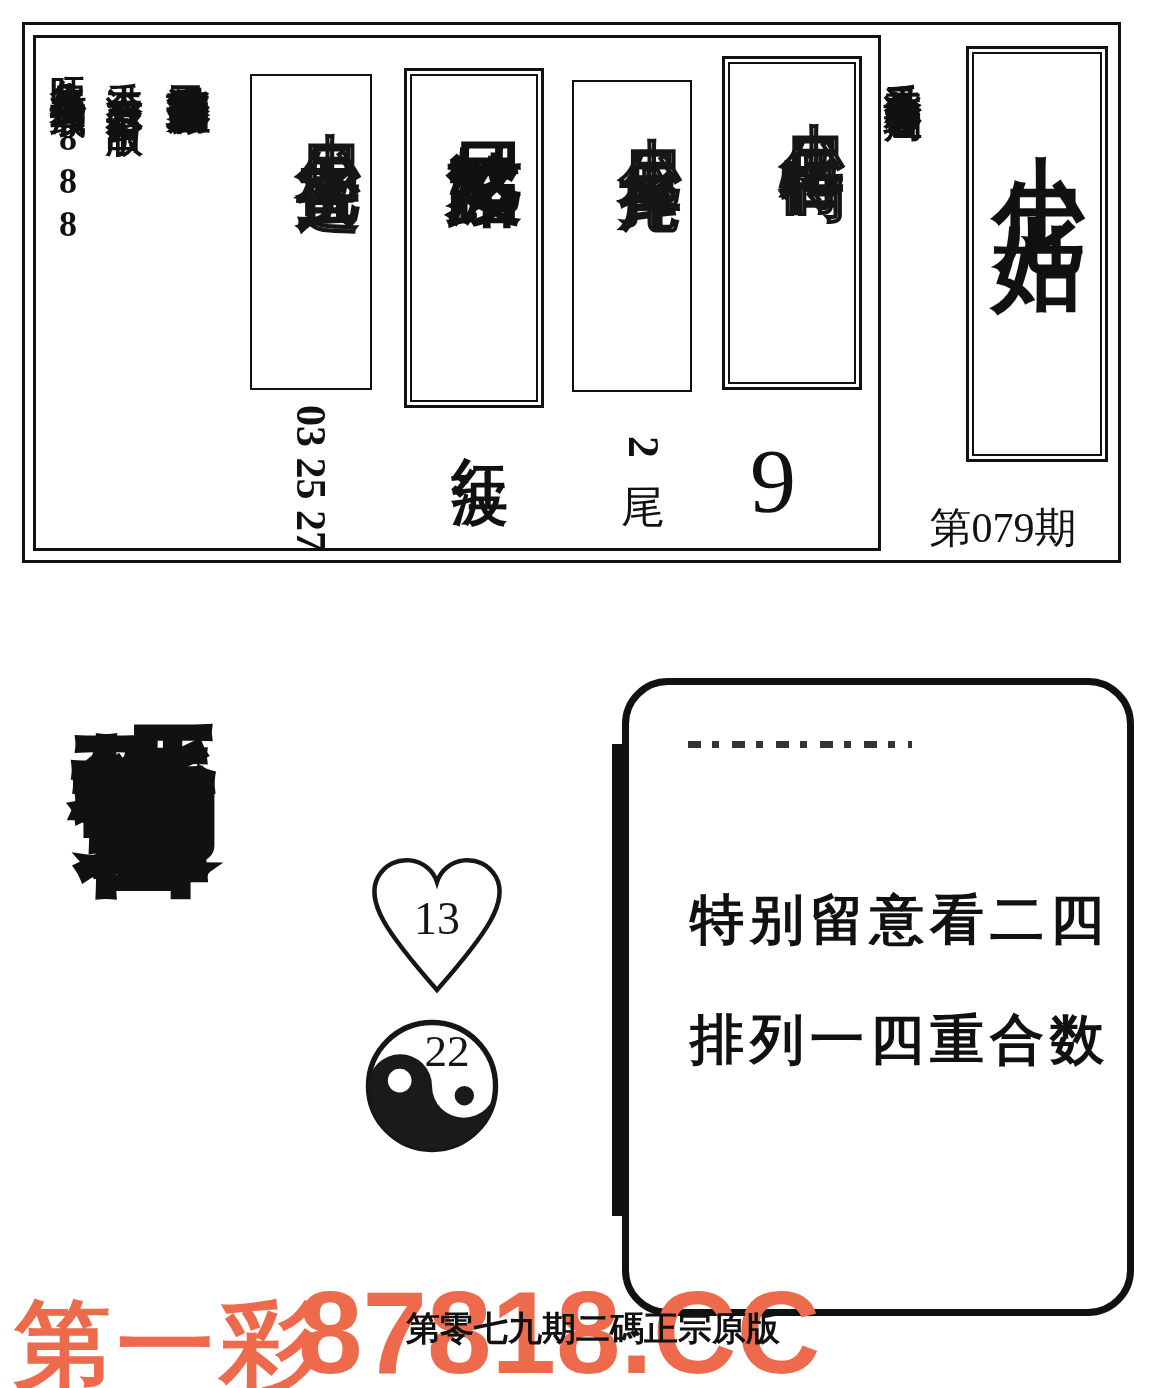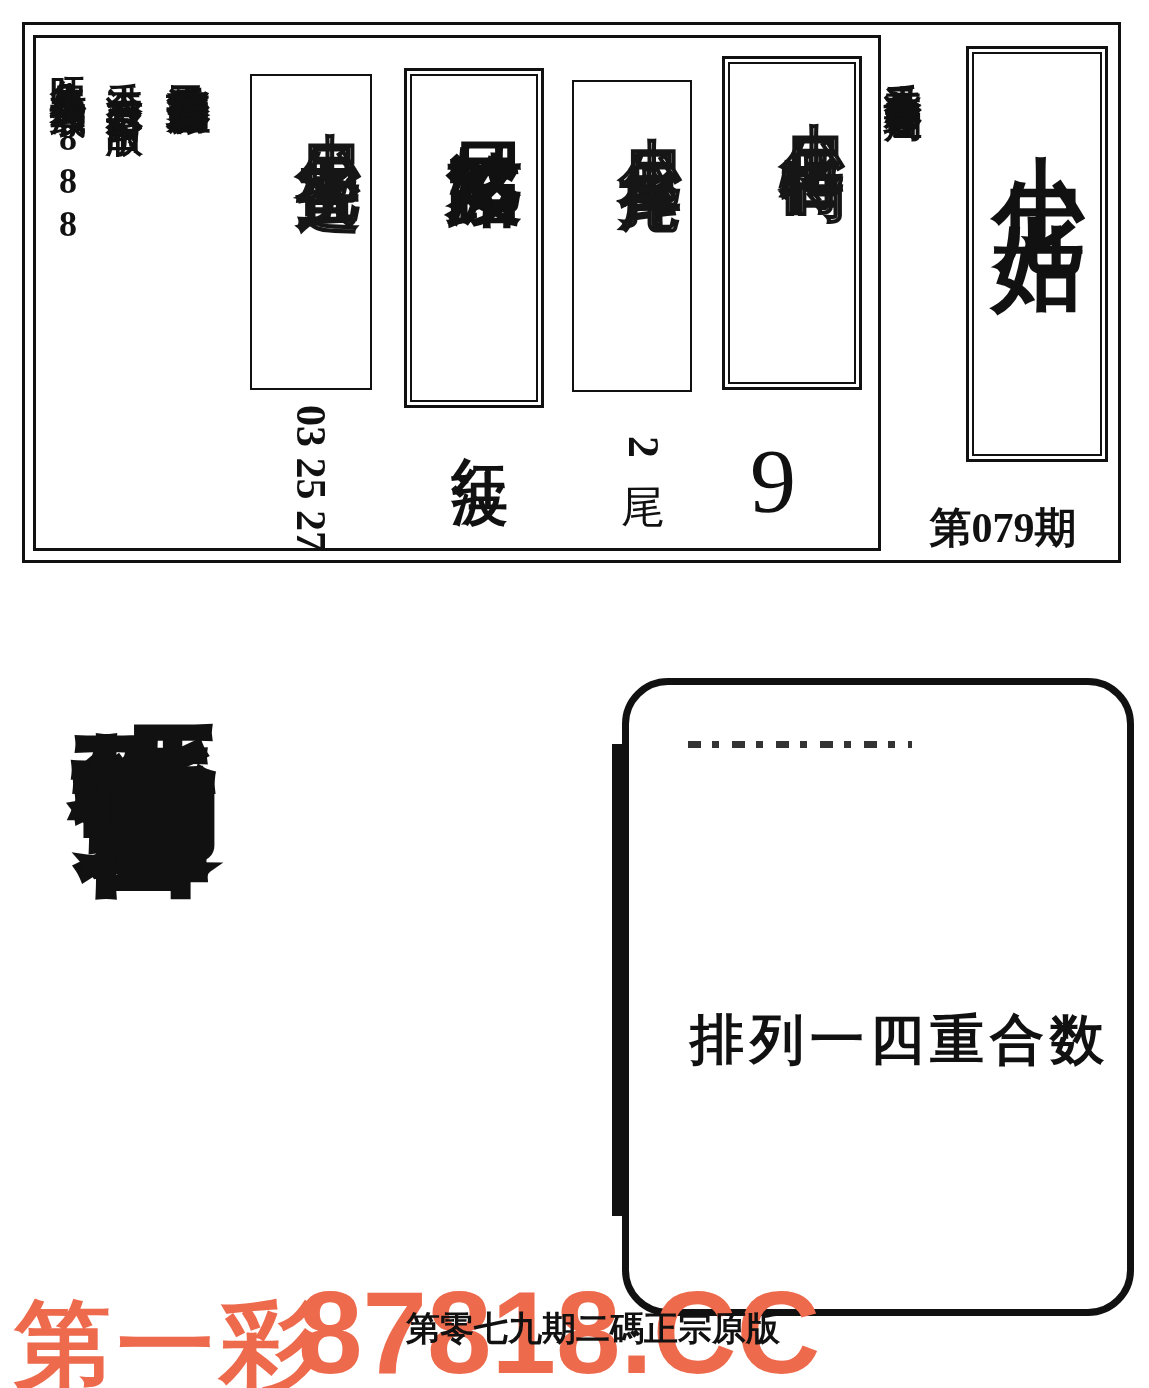--- a/index.html
+++ b/index.html
@@ -62,30 +62,46 @@
 
   <div class="abs dbl" style="left:728px;top:62px;width:124px;height:318px;">
     <div class="vtext upright brush outlineTxt" style="margin:10px auto 0;font-size:62px;letter-spacing:14px;width:100%;text-align:center;">小尼特码</div>
   </div>
   <div class="abs" style="left:738px;top:428px;width:70px;font-size:92px;text-align:center;font-family:'Liberation Serif',serif;">9</div>
 
   <div class="abs vtext upright brush col" style="left:884px;top:52px;font-size:38px;letter-spacing:3px;">香港马会彩券管理局:</div>
   <div class="abs dbl" style="left:972px;top:52px;width:126px;height:400px;">
     <div class="vtext upright brush" style="margin:26px auto 0;font-size:92px;letter-spacing:36px;width:100%;text-align:center;">小尼姑</div>
   </div>
-  <div class="abs brush" style="left:928px;top:500px;width:150px;font-size:42px;text-align:center;font-weight:bold;">第079期</div>
+  <div class="abs brush" style="left:928px;top:500px;width:150px;font-size:42px;text-align:center;font-weight:normal;">第079期</div>
 
   <div class="abs vtext upright heavy" style="left:52px;top:642px;font-size:140px;letter-spacing:-7px;-webkit-text-stroke:6px #111;">曾道女指碼</div>
 
 
+  <div class="abs" style="left:362px;top:842px;">
+    <svg width="150" height="158" viewBox="0 0 150 158">
+      <path d="M75,40 C67,15 31,9 16,35 C3,59 24,90 75,148 C126,90 147,59 134,35 C119,9 83,15 75,40 Z" fill="#fff" stroke="#161616" stroke-width="4.5"></path>
+      <text x="75" y="92" text-anchor="middle" font-size="46" font-family="Liberation Serif, serif" fill="#161616">13</text>
+    </svg>
+  </div>
 
+  <div class="abs" style="left:362px;top:1016px;">
+    <svg width="140" height="140" viewBox="0 0 130 130">
+      <circle cx="65" cy="65" r="59" fill="#fff" stroke="#161616" stroke-width="5"></circle>
+      <path d="M6,65 A59,59 0 0 0 124,65 A29.5,29.5 0 0 1 65,65 A29.5,29.5 0 0 0 6,65 Z" fill="#1a1a1a"></path>
+      <circle cx="35" cy="60" r="11" fill="#fff"></circle>
+      <circle cx="95" cy="74" r="9" fill="#1a1a1a"></circle>
+      <text x="79" y="46" text-anchor="middle" font-size="42" font-family="Liberation Serif, serif" fill="#161616">22</text>
+    </svg>
+  </div>
 
   <div class="abs" style="left:622px;top:678px;width:498px;height:624px;border:7px solid #111;border-radius:46px;"></div>
   <div class="abs" style="left:612px;top:744px;width:15px;height:472px;background:#111;"></div>
   <div class="abs smudge" style="left:688px;top:741px;width:224px;"></div>
 
+  <div class="abs verse" style="left:690px;top:890px;width:420px;">特别留意看二四</div>
   <div class="abs verse" style="left:690px;top:1010px;width:420px;">排列一四重合数</div>
 
   <div class="abs heavy" style="left:14px;top:1282px;font-size:97px;letter-spacing:6px;color:#ee6a4d;z-index:1;">第一彩</div>
   <div class="abs heavy" style="left:298px;top:1266px;font-size:116px;letter-spacing:0px;color:#ee6a4d;z-index:1;">87818.CC</div>
   <div class="abs brush" style="left:406px;top:1306px;font-size:34px;letter-spacing:0px;z-index:2;">第零七九期二碼正宗原版</div>
 
 </div>
 
 </body></html>

